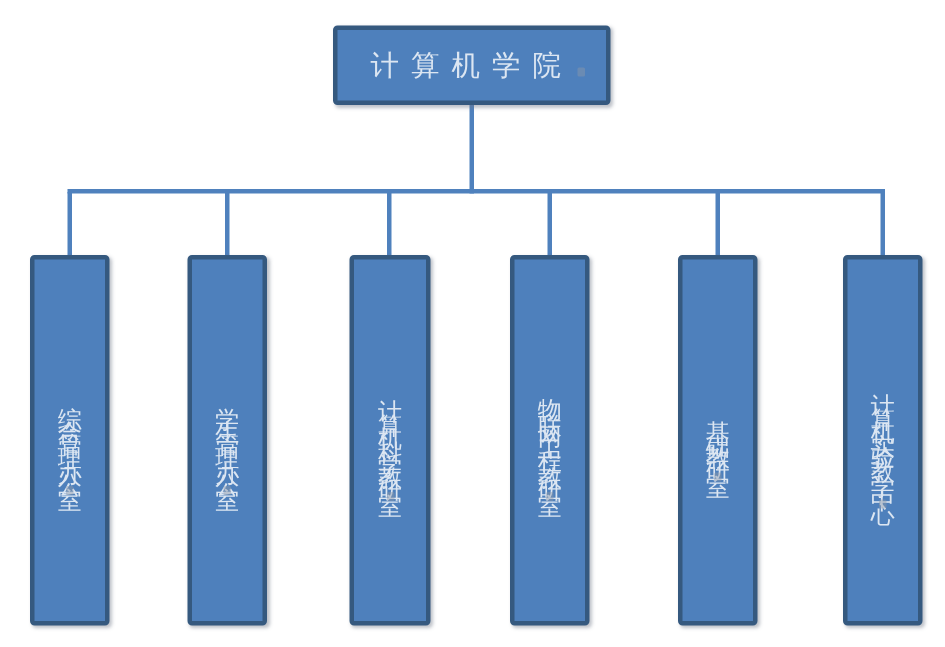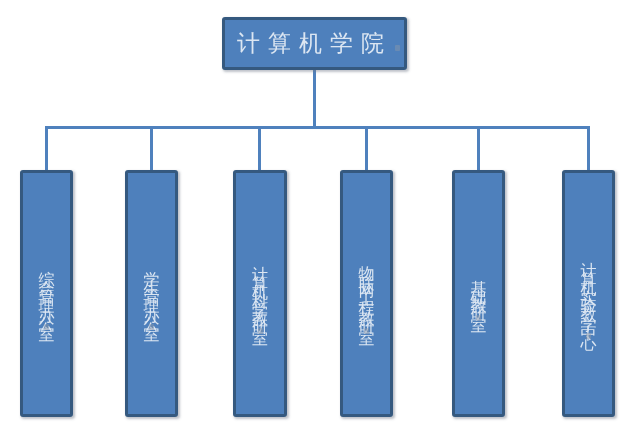--- a/index.html
+++ b/index.html
@@ -20,21 +20,21 @@
     border-radius: 3px;
     box-shadow: 1.5px 1.5px 2.5px rgba(110,120,135,0.45);
     display: flex;
     align-items: center;
     justify-content: center;
     color: #dce6f2;
   }
   .node-root {
     left: 222px; top: 17px;
     width: 185px; height: 53px;
-    font-size: 23px;
+    font-size: 19px;
   }
   .htext {
     white-space: nowrap;
     letter-spacing: 8px;
     padding-left: 8px; 
   }
   .node-child {
     top: 170px;
     width: 53px; height: 247px;
     font-size: 16px;

